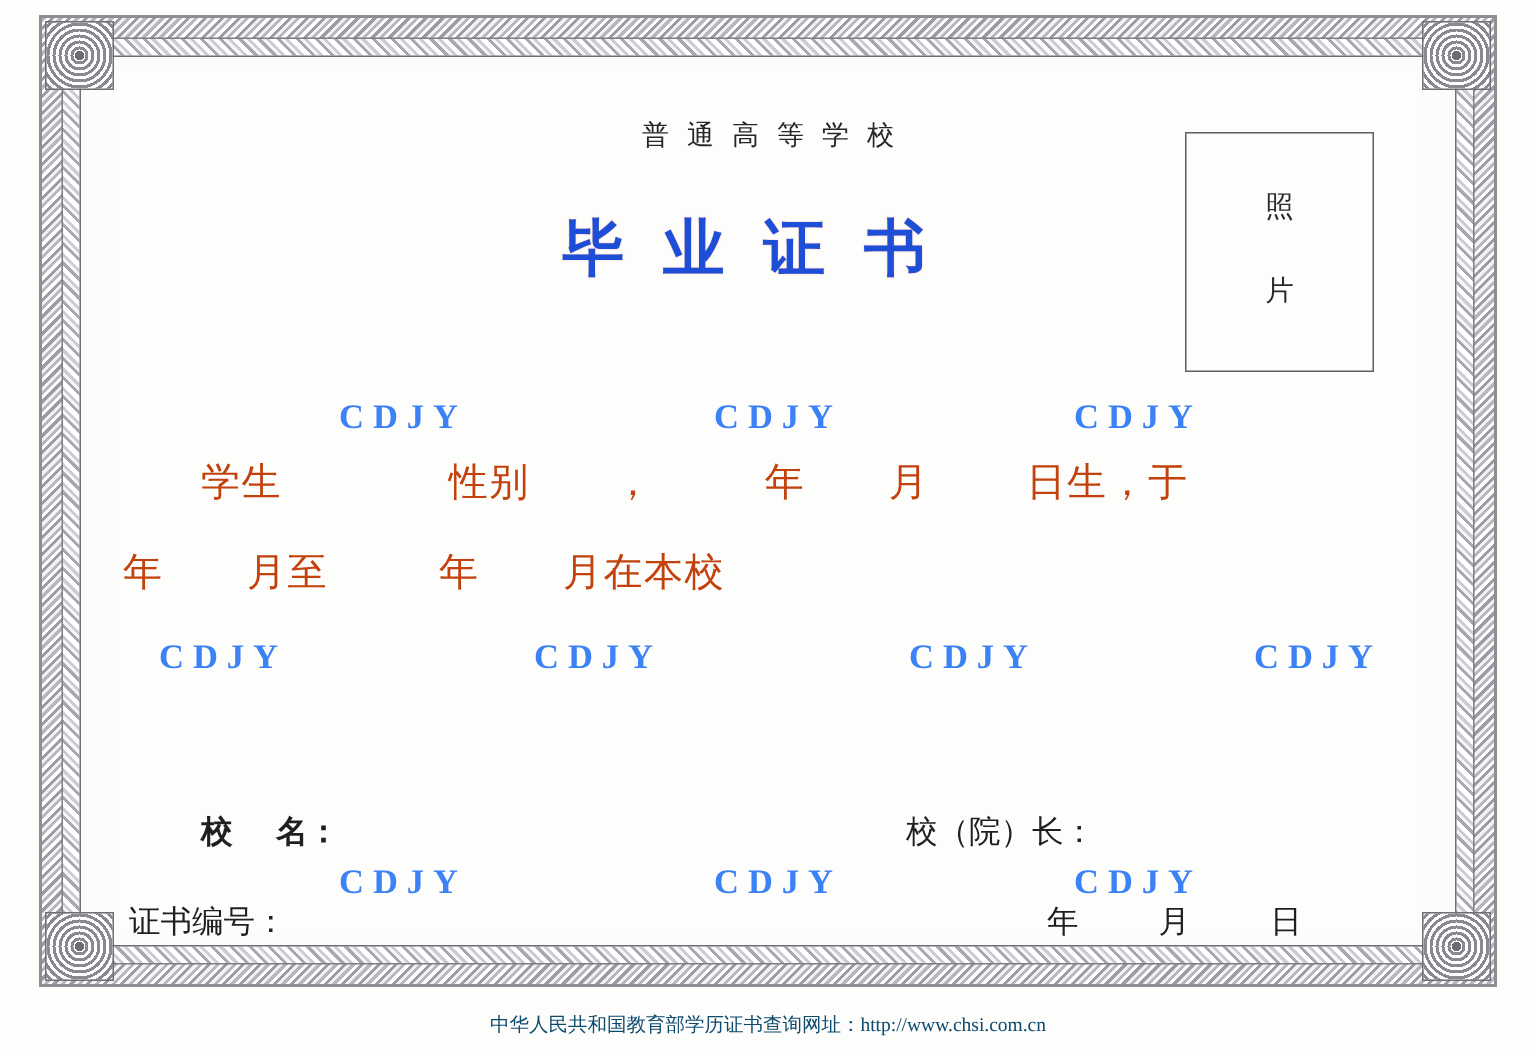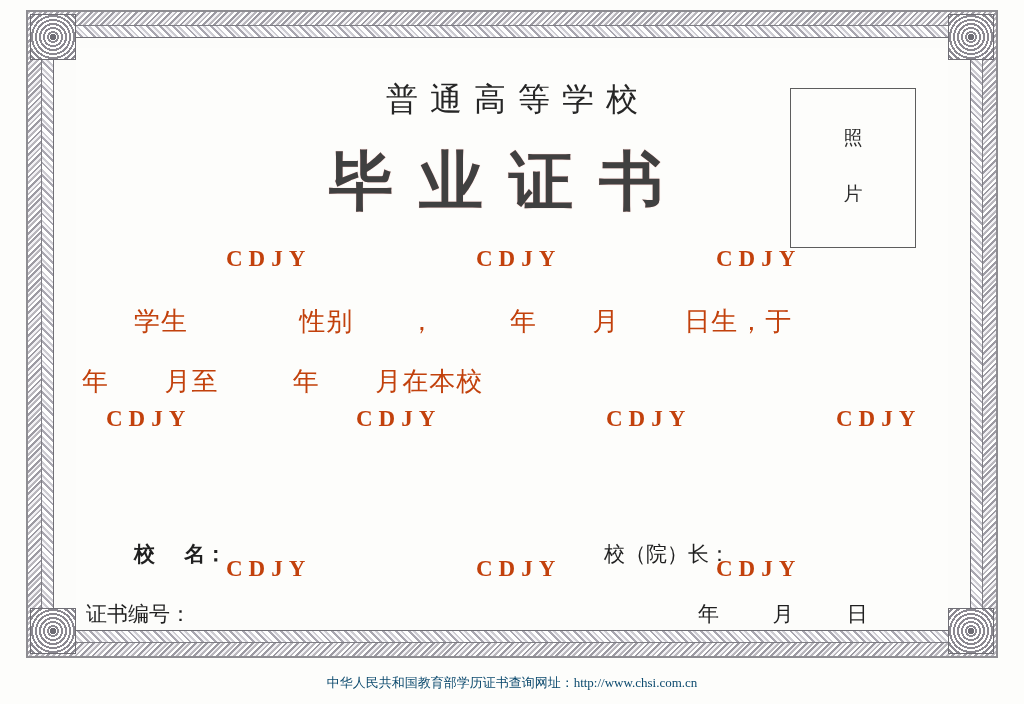--- a/index.html
+++ b/index.html
@@ -97,53 +97,54 @@
     position: absolute;
     inset: 0;
     pointer-events: none;
     overflow: hidden;
   }
   .wm {
     position: absolute;
     font-family: "Liberation Serif", serif;
     font-size: 23px;
     letter-spacing: 6px;
-    color: #c2410c;
+    color: #3b82f6;
     font-weight: bold;
     white-space: nowrap;
+    margin-top: 19px;
   }
 
   .content {
     position: absolute;
     inset: 0;
   }
 
   .school-line {
     position: absolute;
     top: 30px;
     left: 0;
     width: 872px;
     text-align: center;
-    font-size: 32px;
+    font-size: 18px;
     letter-spacing: 12px;
     color: #262626;
     font-family: "DejaVu Serif", "Liberation Serif", serif;
     text-indent: 12px;
   }
 
   .main-title {
     position: absolute;
     top: 90px;
     left: 160px;
     width: 520px;
     text-align: center;
-    font-size: 64px;
+    font-size: 41px;
     font-weight: bold;
     letter-spacing: 26px;
-    color: #404040;
+    color: #1d4ed8;
     text-indent: 26px;
     font-family: "DejaVu Serif", "Liberation Serif", serif;
     text-shadow: 0 0 1px rgba(232,71,63,0.45);
   }
 
   .photo-box {
     position: absolute;
     right: 32px;
     top: 40px;
     width: 124px;

